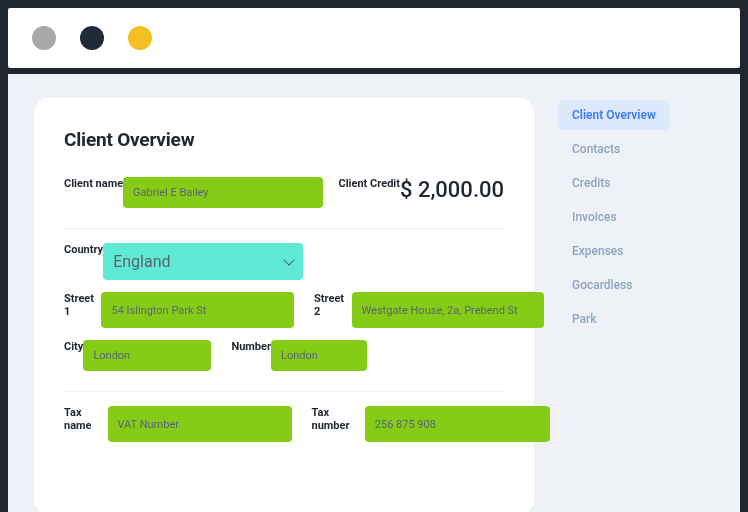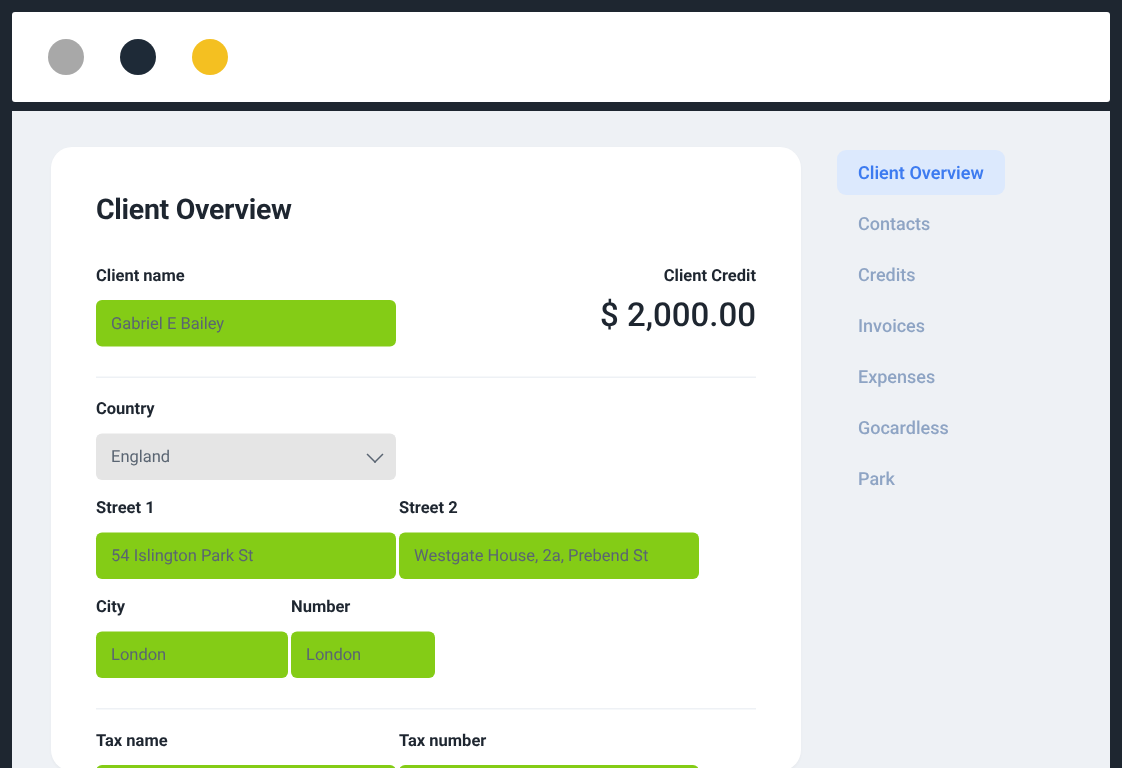--- a/index.html
+++ b/index.html
@@ -7,28 +7,28 @@
     .frame{background:#1e2630;padding:8px;width:748px;height:512px;overflow:hidden}
     .titlebar{background:#fff;height:60px;display:flex;align-items:center;padding-left:24px;gap:24px;border-radius:2px}
     .dot{width:24px;height:24px;border-radius:50%}
     .dot1{background:#a8a8a8}
     .dot2{background:#1e2a37}
     .dot3{background:#f4c021}
     .content{margin-top:6px;background:#eef1f5;height:440px;padding:24px 26px 0 26px;display:flex;gap:24px;overflow:hidden}
     .card{background:#fff;border-radius:14px;padding:30px 30px 0 30px;width:500px;flex-shrink:0;box-shadow:0 1px 2px rgba(0,0,0,0.03)}
     .heading{font-size:19px;font-weight:700;color:#1e2630;margin-bottom:26px;letter-spacing:-0.2px}
     .top-row{display:flex;justify-content:space-between;align-items:flex-start}
-    .field-group{display:flex;flex-direction:column}
+    .field-group{display:flex;}
     .label{font-size:11px;font-weight:700;color:#1e2630;margin-bottom:10px}
     .label-right{font-size:11px;font-weight:700;color:#1e2630;text-align:right;margin-bottom:8px}
     .text-input{background:#84cc16;border:none;border-radius:4px;padding:9px 10px;font-size:11px;color:#5a6572;width:200px}
     .credit-val{font-size:22px;color:#1e2630;font-weight:500;text-align:right}
     .divider{height:1px;background:#eef1f5;margin:20px 0 14px}
-    .row{display:flex;gap:2px;margin-bottom:12px}
-    .select{background:#e5e5e5;border:none;border-radius:4px;padding:9px 10px;font-size:11px;color:#5a6572;width:200px;display:flex;justify-content:space-between;align-items:center}
+    .row{display:flex;gap:20px;margin-bottom:12px}
+    .select{background:#5eead4;border:none;border-radius:4px;padding:9px 10px;font-size:16px;color:#5a6572;width:200px;display:flex;justify-content:space-between;align-items:center}
     .chevron{width:8px;height:8px;border-right:1.4px solid #5a6572;border-bottom:1.4px solid #5a6572;transform:rotate(45deg);margin-top:-3px}
     .sidenav{display:flex;flex-direction:column;gap:4px;padding-top:2px}
     .nav-item{font-size:12px;color:#8ea4c4;padding:8px 14px;border-radius:6px;cursor:pointer;font-weight:500}
     .nav-item.active{background:#dce9fd;color:#3d7bf0;font-weight:600}
     .w200{width:200px}
     .w128{width:128px}
     .w96{width:96px}
     .w100{width:100px}
   </style>
 </head>

